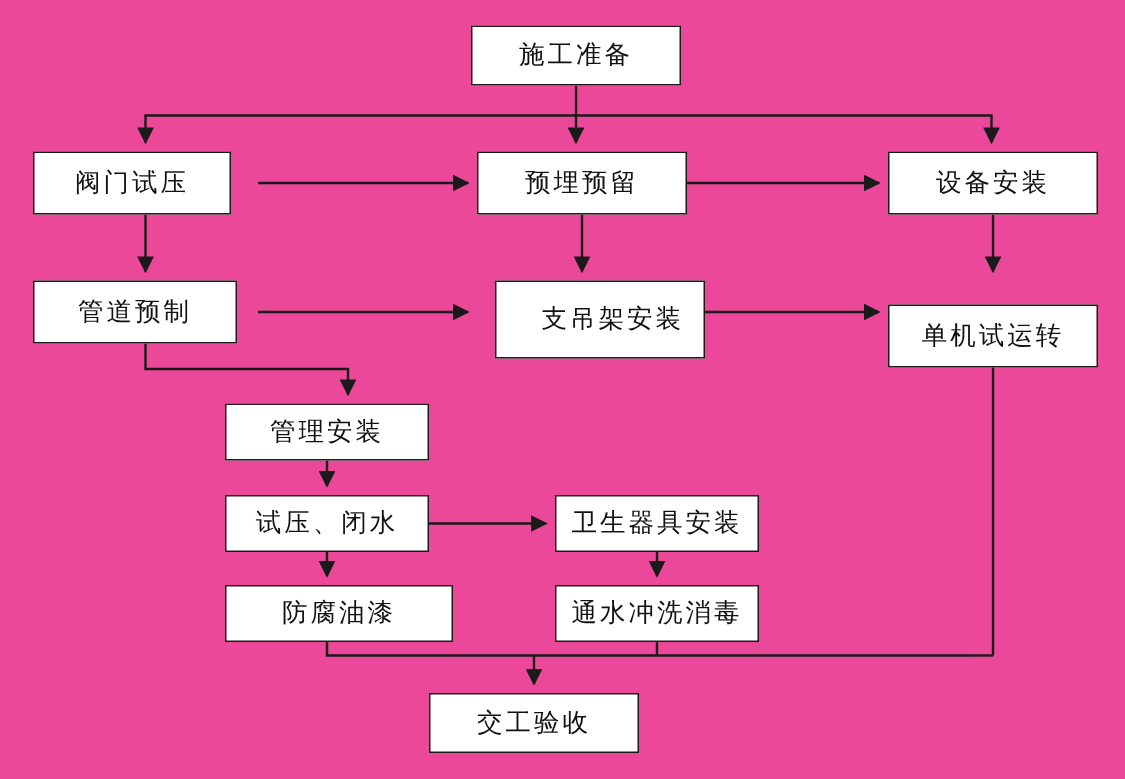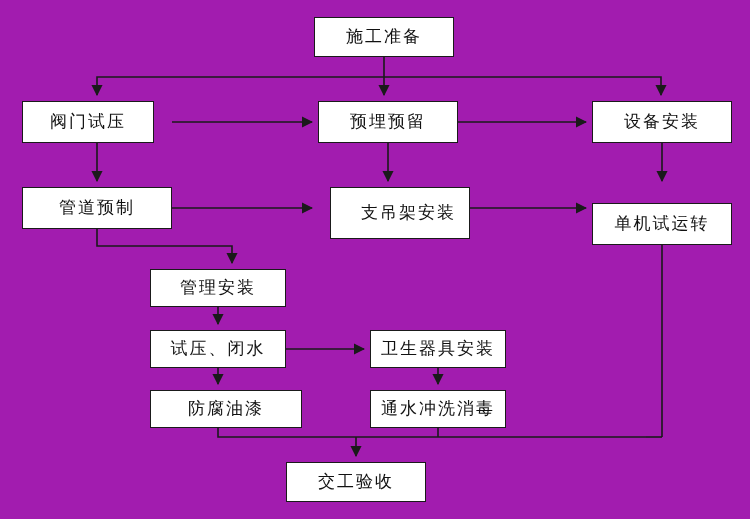--- a/index.html
+++ b/index.html
@@ -7,21 +7,21 @@
     padding: 0;
     background: #ffffff;
   }
   body {
     font-family: "Liberation Serif", "DejaVu Serif", serif;
   }
   #canvas {
     position: relative;
     width: 750px;
     height: 519px;
-    background: #a21caf;
+    background: #ec4899;
     overflow: hidden;
   }
   #flow-svg {
     position: absolute;
     left: 0;
     top: 0;
     width: 750px;
     height: 519px;
   }
   .node {
@@ -98,21 +98,21 @@
   </div>
 
   <div class="node" style="left:318px; top:101px; width:140px; height:42px;">
     <span class="node-label">预埋预留</span>
   </div>
 
   <div class="node" style="left:592px; top:101px; width:140px; height:42px;">
     <span class="node-label">设备安装</span>
   </div>
 
-  <div class="node" style="left:22px; top:187px; width:150px; height:42px;">
+  <div class="node" style="left:22px; top:187px; width:136px; height:42px;">
     <span class="node-label">管道预制</span>
   </div>
 
   <div class="node" style="left:330px; top:187px; width:140px; height:52px;padding-left:17px;">
     <span class="node-label">支吊架安装</span>
   </div>
 
   <div class="node" style="left:592px; top:203px; width:140px; height:42px;">
     <span class="node-label">单机试运转</span>
   </div>

